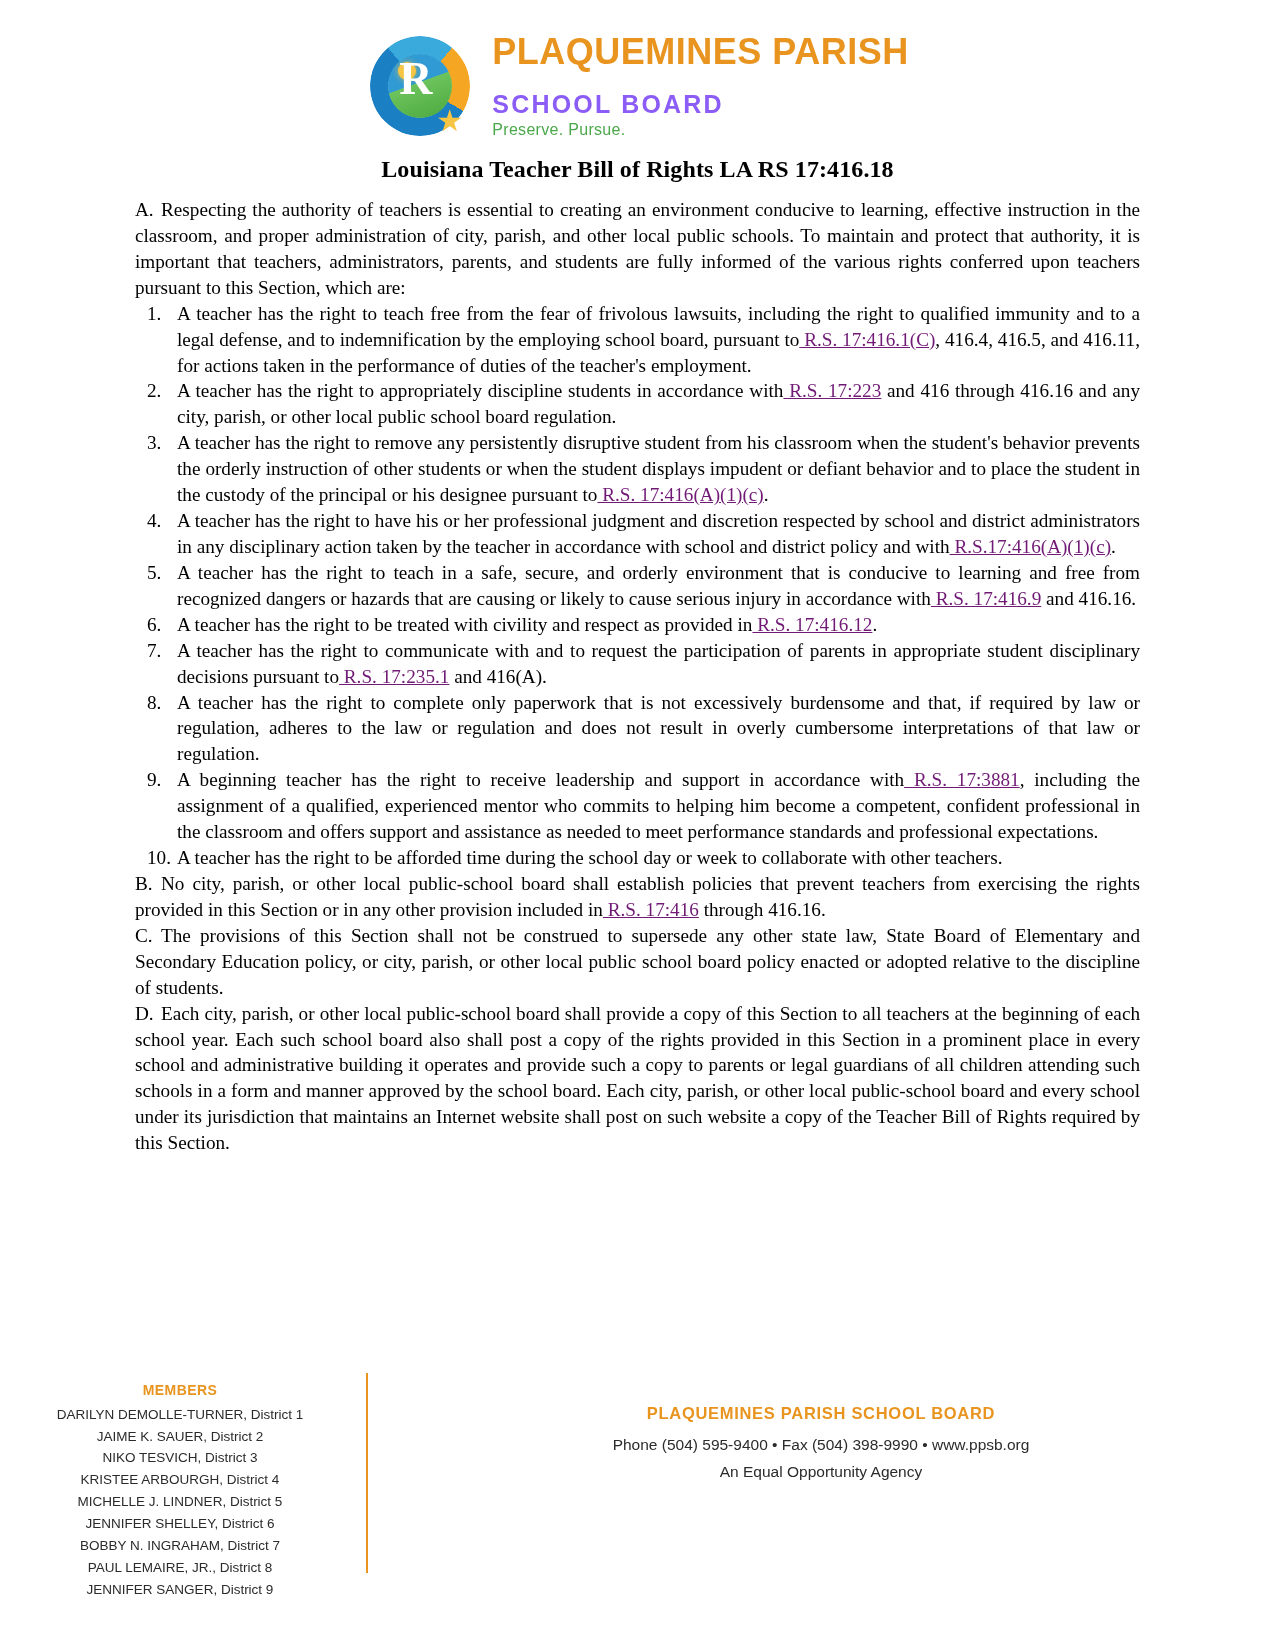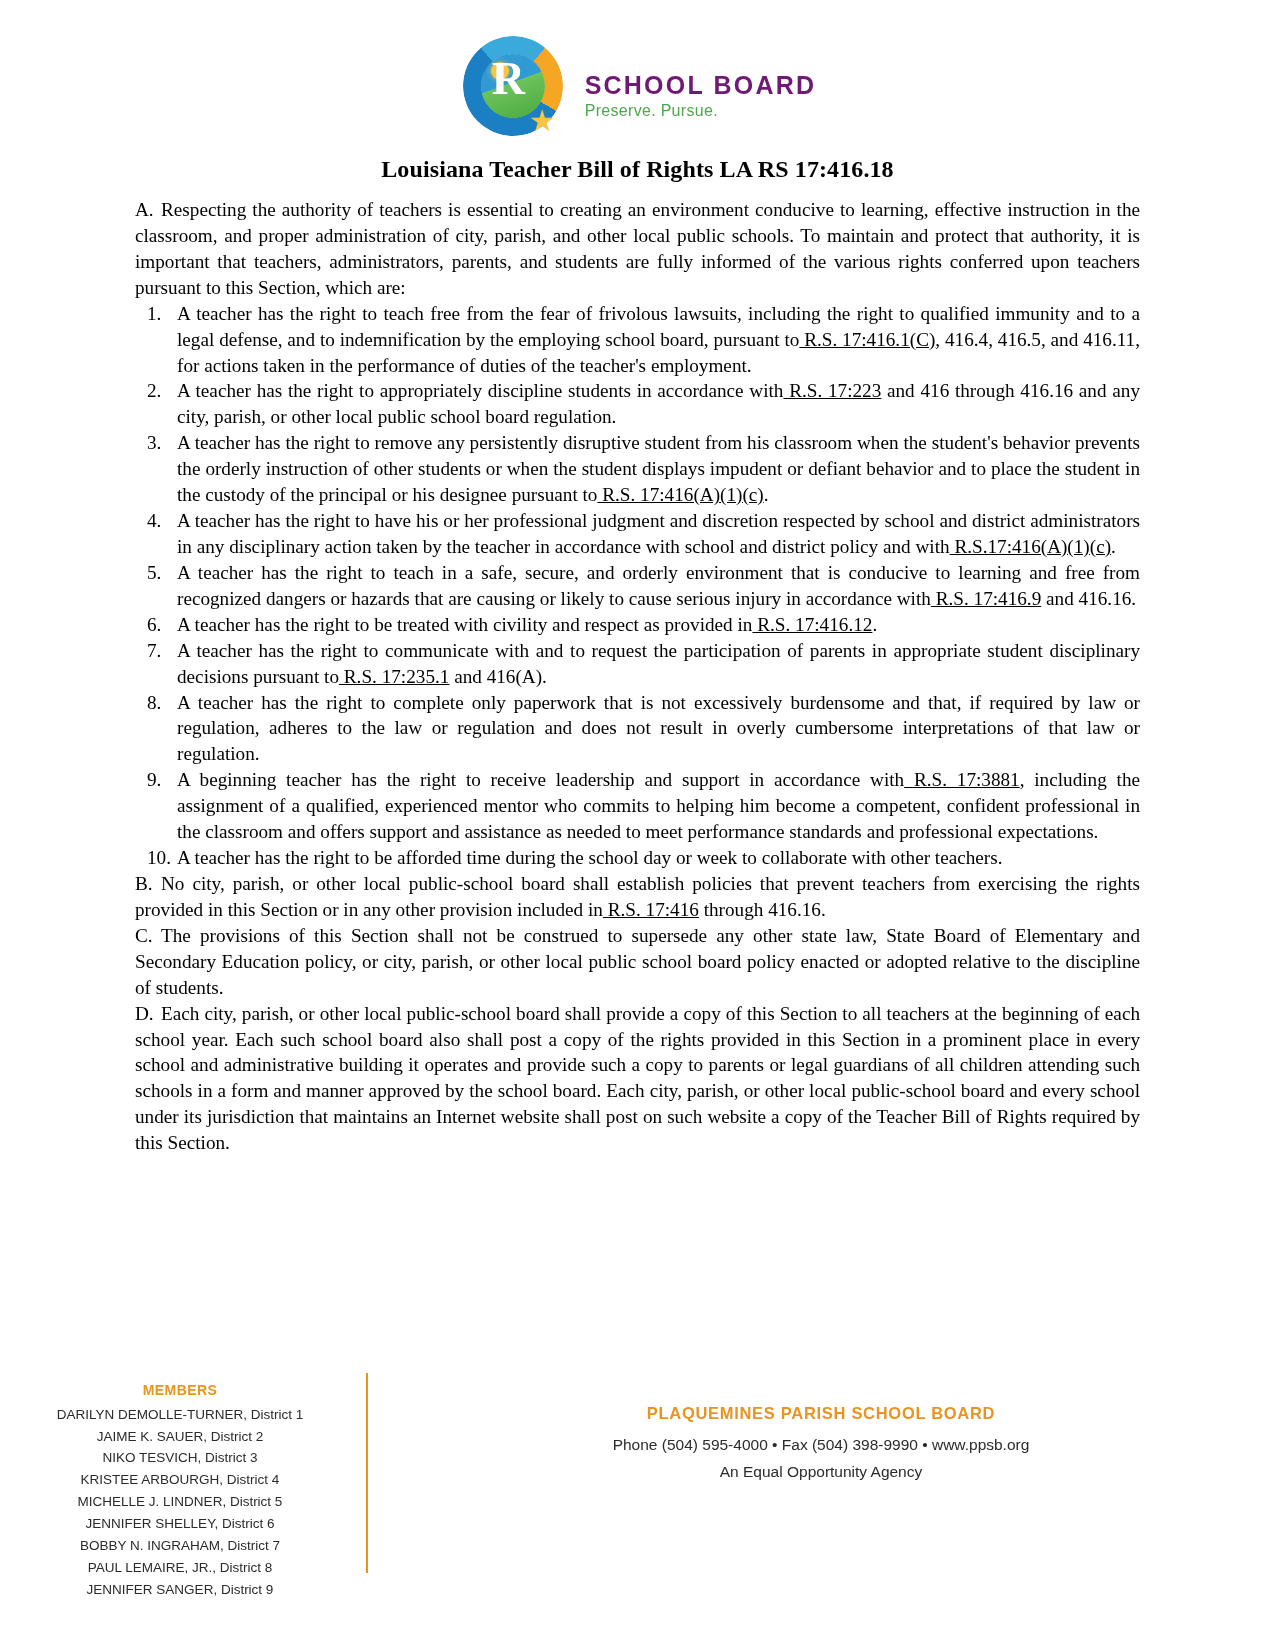--- a/index.html
+++ b/index.html
@@ -94,21 +94,21 @@
     font-weight: bold;
     font-size: 36px;
     letter-spacing: .5px;
     color: #e8941f;
   }
   .logo-sub {
     font-family: "Liberation Sans", sans-serif;
     font-weight: bold;
     font-size: 25px;
     letter-spacing: 2.2px;
-    color: #701a75;
+    color: #8b5cf6;
     margin-top: 20px;
   }
   .logo-tag {
     font-family: "Liberation Sans", sans-serif;
     font-size: 16px;
     color: #4ba84a;
     letter-spacing: .3px;
     margin-top: 5px;
     text-align: left;
   }
@@ -138,21 +138,21 @@
   }
   .para.level1 {
     margin-left: 42px;
   }
   .para.level1 > .lead {
     display: inline-block;
     width: 30px;
     margin-left: -30px;
   }
   .lnk {
-    color: #000000;
+    color: #701a75;
     text-decoration: underline;
   }
 
   
   .footer {
     position: absolute;
     left: 0;
     right: 1px;
     bottom: 62px;
     height: 215px;
@@ -202,20 +202,21 @@
 <div class="page">
 
   <div class="logo-block">
     <div class="logo-mark">
       <div class="logo-ring"></div>
       <div class="logo-inner"></div>
       <div class="logo-r">R</div>
       <div class="logo-star">★</div>
     </div>
     <div class="logo-text">
+      <div class="logo-title">PLAQUEMINES PARISH</div>
       <div class="logo-sub">SCHOOL BOARD</div>
       <div class="logo-tag">Preserve. Pursue.</div>
     </div>
   </div>
 
   <div class="doc-title">Louisiana Teacher Bill of Rights LA RS 17:416.18</div>
 
   <div class="body-text">
 
     <p class="para">
@@ -285,18 +286,18 @@
       <div>KRISTEE ARBOURGH, District 4</div>
       <div>MICHELLE J. LINDNER, District 5</div>
       <div>JENNIFER SHELLEY, District 6</div>
       <div>BOBBY N. INGRAHAM, District 7</div>
       <div>PAUL LEMAIRE, JR., District 8</div>
       <div>JENNIFER SANGER, District 9</div>
     </div>
     <div class="footer-divider"></div>
     <div class="footer-right">
       <div class="board-name">PLAQUEMINES PARISH SCHOOL BOARD</div>
-      <div>Phone (504) 595-4000  •  Fax (504) 398-9990  •  www.ppsb.org</div>
+      <div>Phone (504) 595-9400  •  Fax (504) 398-9990  •  www.ppsb.org</div>
       <div>An Equal Opportunity Agency</div>
     </div>
   </div>
 
 </div>
 
 </body></html>

